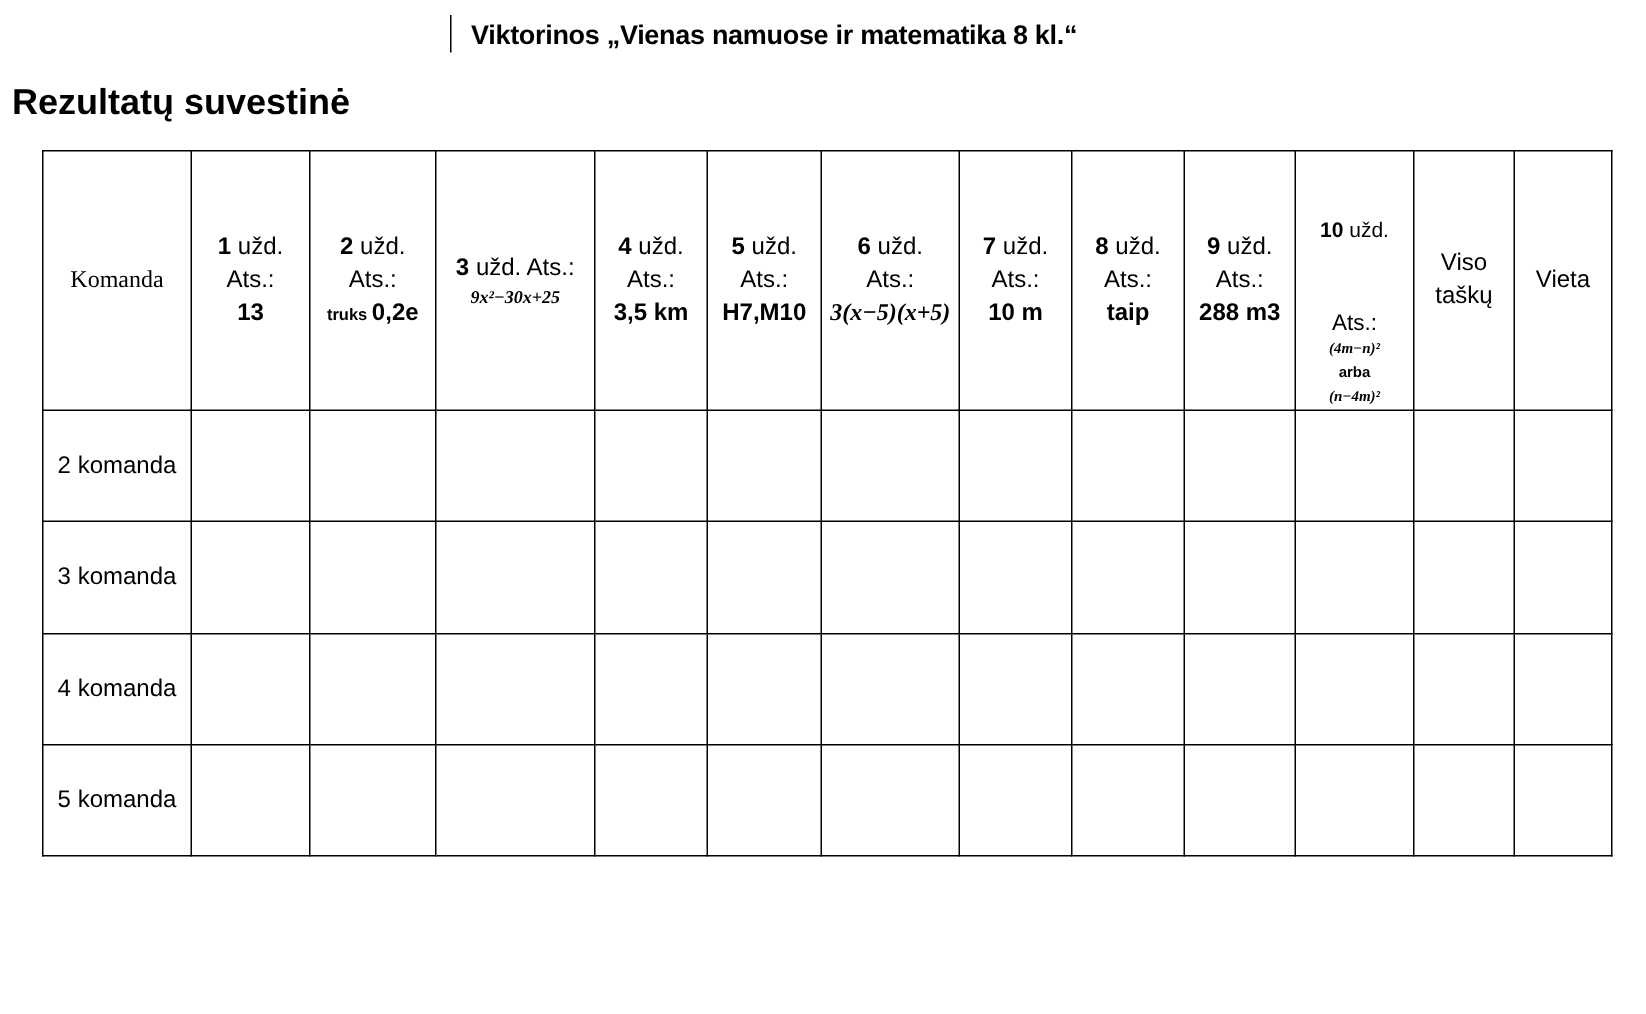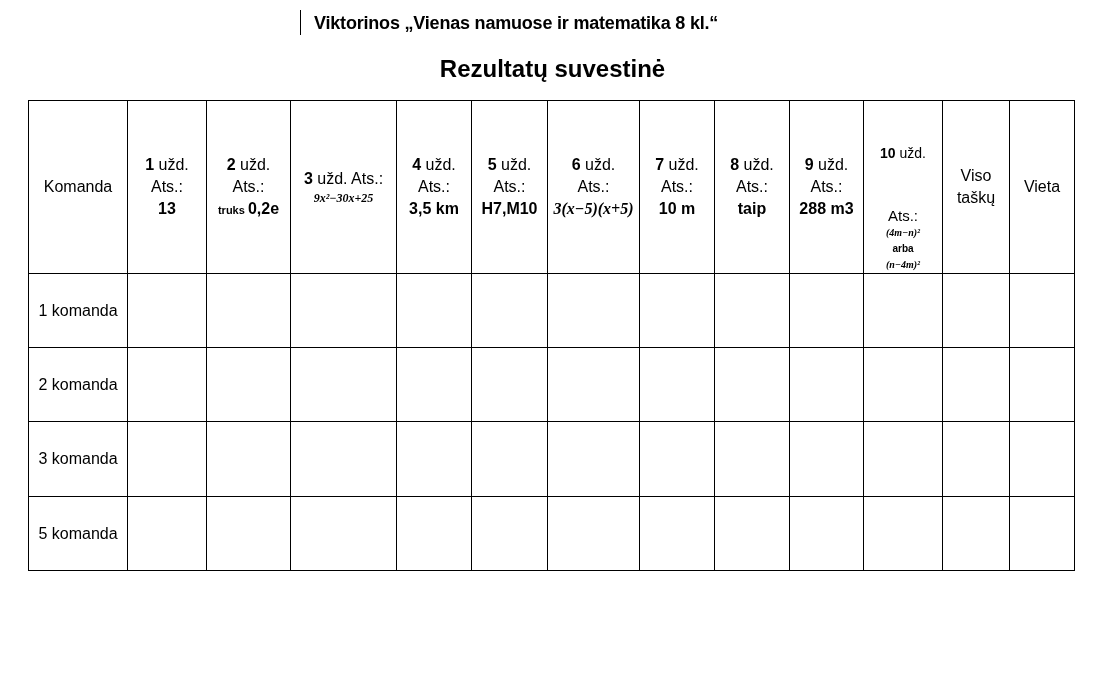--- a/index.html
+++ b/index.html
@@ -1,23 +1,23 @@
 <!DOCTYPE html>
 <html><head>
 <meta charset="utf-8">
 <style>
   html, body { margin:0; padding:0; background:#ffffff; }
   body { width:1097px; height:676px; position:relative; overflow:hidden;
          font-family:"Liberation Sans", sans-serif; color:#000; }
   .cursor-bar { position:absolute; left:300px; top:10px; width:1px; height:25px; background:#000; }
   .doc-title { position:absolute; left:314px; top:13px; font-size:18px; font-weight:bold; white-space:nowrap; letter-spacing:-0.2px; }
-  .doc-subtitle { position:absolute; left:0; width:1097px; top:55px; text-align:center; font-size:24px; font-weight:bold; padding-left:8px; box-sizing:border-box; }
+  .doc-subtitle { position:absolute; left:0; width:1097px; top:55px; text-align:left; font-size:24px; font-weight:bold; padding-left:8px; box-sizing:border-box; }
   table.results { position:absolute; left:28px; top:100px; border-collapse:collapse; table-layout:fixed; }
   table.results td, table.results th { border:1.5px solid #000; padding:0; text-align:center; vertical-align:middle; font-weight:normal; font-size:16px; line-height:22px; }
-  th.komanda { text-align:left; vertical-align:bottom; font-weight:bold; font-size:17px; padding:0 0 2px 8px; }
+  th.komanda { text-align:left; vertical-align:bottom; font-weight:bold; font-size:17px; padding:0 0 2px 8px;font-family:Liberation Serif, serif; }
   td.team { text-align:left; padding-left:8px; font-size:16px; }
   .num { font-weight:bold; }
   .ans { font-weight:bold; }
   .small { font-size:11px; font-weight:bold; }
   .tiny { font-size:10px; font-weight:bold; line-height:16px; }
   .math { font-family:"Liberation Serif", serif; font-style:italic; font-weight:bold; }
   .big { font-size:20px; line-height:24px; }
   .h10 { font-size:15px; line-height:19px;margin-top:43px; }
 </style>
 </head>
@@ -109,51 +109,51 @@
     </th>
 
     <th class="big">
       <div>Viso</div>
       <div>taškų</div>
     </th>
     <th class="big">Vieta</th>
   </tr>
 
   <tr style="height:74px">
-    <td class="team">1 komanda</td>
-    <td></td>
-        <td></td>
-        <td></td>
-        <td></td>
-        <td></td>
-        <td></td>
-        <td></td>
-        <td></td>
-        <td></td>
-        <td></td>
-        <td></td>
-        <td></td>
-  </tr>
-  <tr style="height:74px">
     <td class="team">2 komanda</td>
     <td></td>
         <td></td>
         <td></td>
         <td></td>
         <td></td>
         <td></td>
         <td></td>
         <td></td>
         <td></td>
         <td></td>
         <td></td>
         <td></td>
   </tr>
   <tr style="height:75px">
     <td class="team">3 komanda</td>
+    <td></td>
+        <td></td>
+        <td></td>
+        <td></td>
+        <td></td>
+        <td></td>
+        <td></td>
+        <td></td>
+        <td></td>
+        <td></td>
+        <td></td>
+        <td></td>
+  </tr>
+  <tr style="height:74px">
+    <td class="team">4 komanda</td>
     <td></td>
         <td></td>
         <td></td>
         <td></td>
         <td></td>
         <td></td>
         <td></td>
         <td></td>
         <td></td>
         <td></td>

